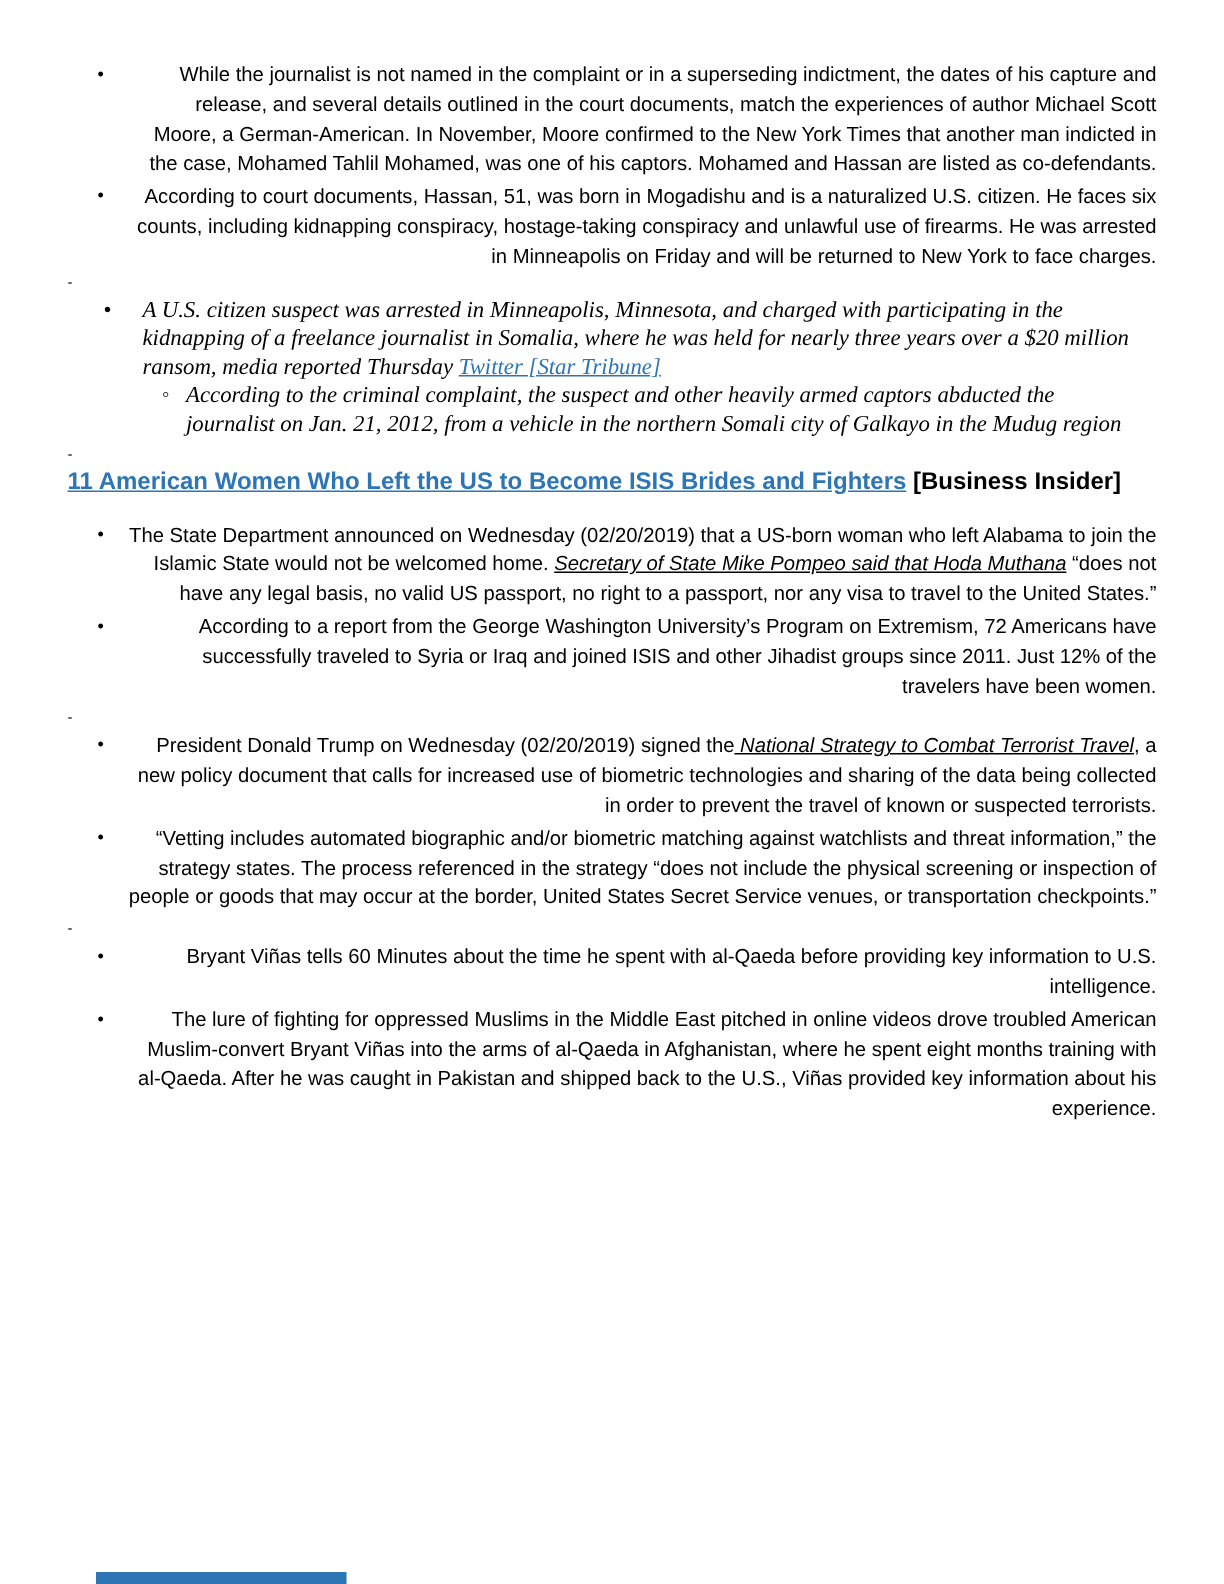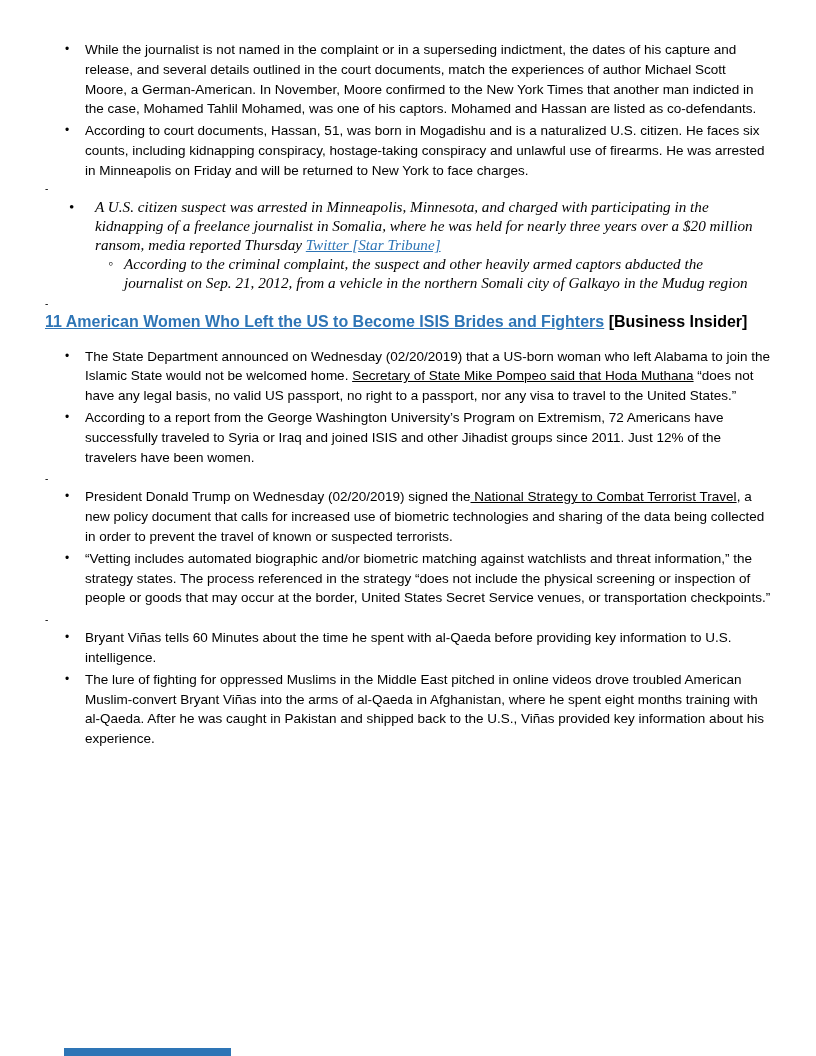--- a/index.html
+++ b/index.html
@@ -9,21 +9,21 @@
     font-family:"Liberation Sans", sans-serif;
     color:#000000;
     position:relative;
     overflow:hidden;
   }
   .content {
     position:absolute; left:45px; top:40px; width:726px;
   }
   
   .sans-list { list-style:none; margin:0; padding:0; font-size:13.5px; line-height:19.8px; }
-  .sans-list > li { position:relative; padding-left:40px; margin-top:2px; }
+  .sans-list > li { position:relative; padding-left:40px; margin-top:2px;text-align:right; }
   .sans-list > li:first-child { margin-top:0; }
   .sans-list > li::before { content:"\2022"; position:absolute; left:20px; top:0; font-size:12px; }
   
   .dash { font-size:10px; line-height:10px; margin:3px 0 3px 0; }
   .dash.pre-head { margin-top:7px; }
   
   .serif-head { font-family:"Liberation Serif", serif; font-size:15.6px; line-height:19px; margin:1px 0 0 0; }
   .serif-head .b { font-weight:bold; }
   .serif-head .i { font-style:italic; font-weight:normal; }
   
@@ -34,21 +34,21 @@
   .serif-list > li::before { content:"\2022"; position:absolute; left:24px; top:0; font-style:normal; }
   .serif-sublist { list-style:none; margin:0; padding:0; }
   .serif-sublist > li { position:relative; padding-left:79px; margin-left:-50px; }
   .serif-sublist > li::before { content:"\25E6"; position:absolute; left:63px; top:0; font-style:normal; font-size:14px; }
   .serif-link { color:#2E75B6; text-decoration:underline; cursor:pointer; }
   
   .doc-heading { font-size:16px; font-weight:bold; line-height:20px; margin:0 0 15px 0; }
   .doc-heading .title-link { color:#2E75B6; text-decoration:underline; cursor:pointer; }
   .doc-heading .source { color:#000000; }
   
-  .dark-link { color:#000000; text-decoration:underline; cursor:pointer; }
+  .dark-link { color:#000000; text-decoration:underline; cursor:pointer;font-style:italic; }
   
   .clipped-bar { position:absolute; left:64px; top:1048px; width:167px; height:8px; background:#2E75B6; }
 </style>
 </head>
 <body>
 
 <div class="content">
 
   <ul class="sans-list">
     <li>
@@ -60,21 +60,21 @@
   </ul>
 
   <div class="dash">-</div>
 
 
   <ul class="serif-list">
     <li>
       <span>A U.S. citizen suspect was arrested in Minneapolis, Minnesota, and charged with participating in the kidnapping of a freelance journalist in Somalia, where he was held for nearly three years over a $20 million ransom, media reported Thursday </span><a class="serif-link">Twitter [Star Tribune]</a>
       <ul class="serif-sublist">
         <li>
-          <span>According to the criminal complaint, the suspect and other heavily armed captors abducted the journalist on Sep. 21, 2012, from a vehicle in the northern Somali city of Galkayo in the Mudug region</span>
+          <span>According to the criminal complaint, the suspect and other heavily armed captors abducted the journalist on Jan. 21, 2012, from a vehicle in the northern Somali city of Galkayo in the Mudug region</span>
         </li>
       </ul>
     </li>
   </ul>
 
   <div class="dash pre-head">-</div>
   <div class="doc-heading">
     <a class="title-link">11 American Women Who Left the US to Become ISIS Brides and Fighters</a>
     <span class="source">[Business Insider]</span>
   </div>

